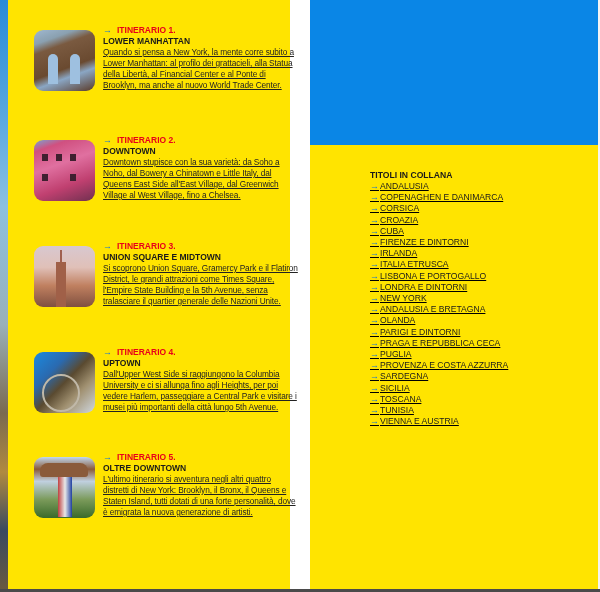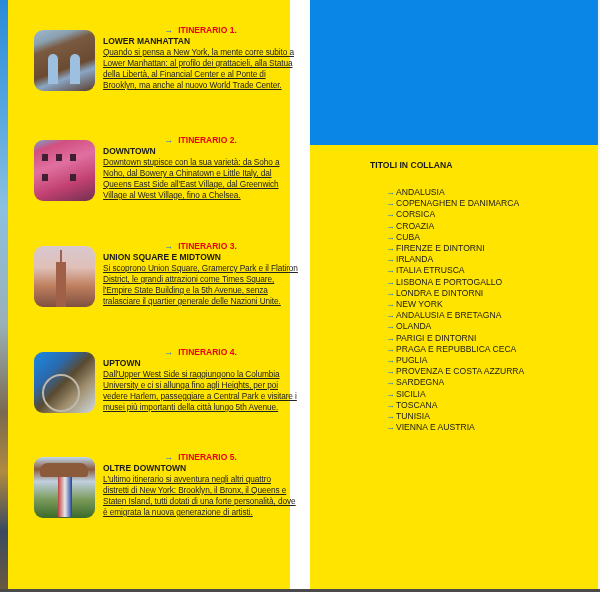--- a/index.html
+++ b/index.html
@@ -17,28 +17,28 @@
   .itin { position:absolute; left:34px; width:260px; }
   .thumb { position:absolute; left:0; top:5px; width:61px; height:61px; border-radius:9px; overflow:hidden; }
   .t1 { background: linear-gradient(160deg, #9fb8d0 0%, #8aa0b0 18%, #7a5a40 30%, #6a4a30 60%, #8aa6c4 72%, #5a3a28 100%); }
   .t2 { background: linear-gradient(160deg, #7aa4d0 0%, #d05080 15%, #e070a0 40%, #c04070 70%, #703050 100%); }
   .t3 { background: linear-gradient(180deg, #d8c8d0 0%, #e0c0b8 35%, #c08060 65%, #805040 100%); }
   .t4 { background: linear-gradient(135deg, #1a8ae0 0%, #2a6ab0 30%, #5a4a30 50%, #a09070 70%, #d0d8e0 100%); }
   .t5 { background: linear-gradient(180deg, #c0d8f0 0%, #8a5a3a 20%, #c0d0e0 40%, #7a9a5a 70%, #3a6a2a 100%); }
   .thumb .shape { position:absolute; }
 
   .txt { position:absolute; left:69px; top:0; width:195px; }
-  .head-row { font-size:8.5px; font-weight:bold; line-height:11px; color:#e8001a; white-space:nowrap;text-align:center; }
+  .head-row { font-size:8.5px; font-weight:bold; line-height:11px; color:#e8001a; white-space:nowrap; }
   .arrow { color:#1576d8; font-weight:bold; margin-right:5px; font-size:9px; }
   .title { font-size:8.5px; font-weight:bold; line-height:11px; color:#1a1a1a; white-space:nowrap; }
   .desc { font-size:8.3px; line-height:11px; color:#222; letter-spacing:-0.1px;text-decoration:underline; }
 
   .collana { position:absolute; left:370px; top:160px; width:220px; }
-  .collana-title { font-size:8.6px; font-weight:bold; color:#1a1a1a; line-height:11px; }
-  .collana-list { list-style:none; margin:16px; padding:0; }
+  .collana-title { font-size:8.6px; font-weight:bold; color:#1a1a1a; line-height:11px;margin-top:10px; }
+  .collana-list { list-style:none; margin:0; padding:0;text-decoration:underline; }
   .collana-list li { font-size:8.6px; line-height:11.2px; color:#1a1a1a; white-space:nowrap; }
   .collana-list .arrow { margin-right:1px; color:#1576d8; }
 </style>
 </head>
 <body>
 
 <div class="top-border"></div>
 <div class="strip"></div>
 <div class="left-panel"></div>
 <div class="gutter"></div>

